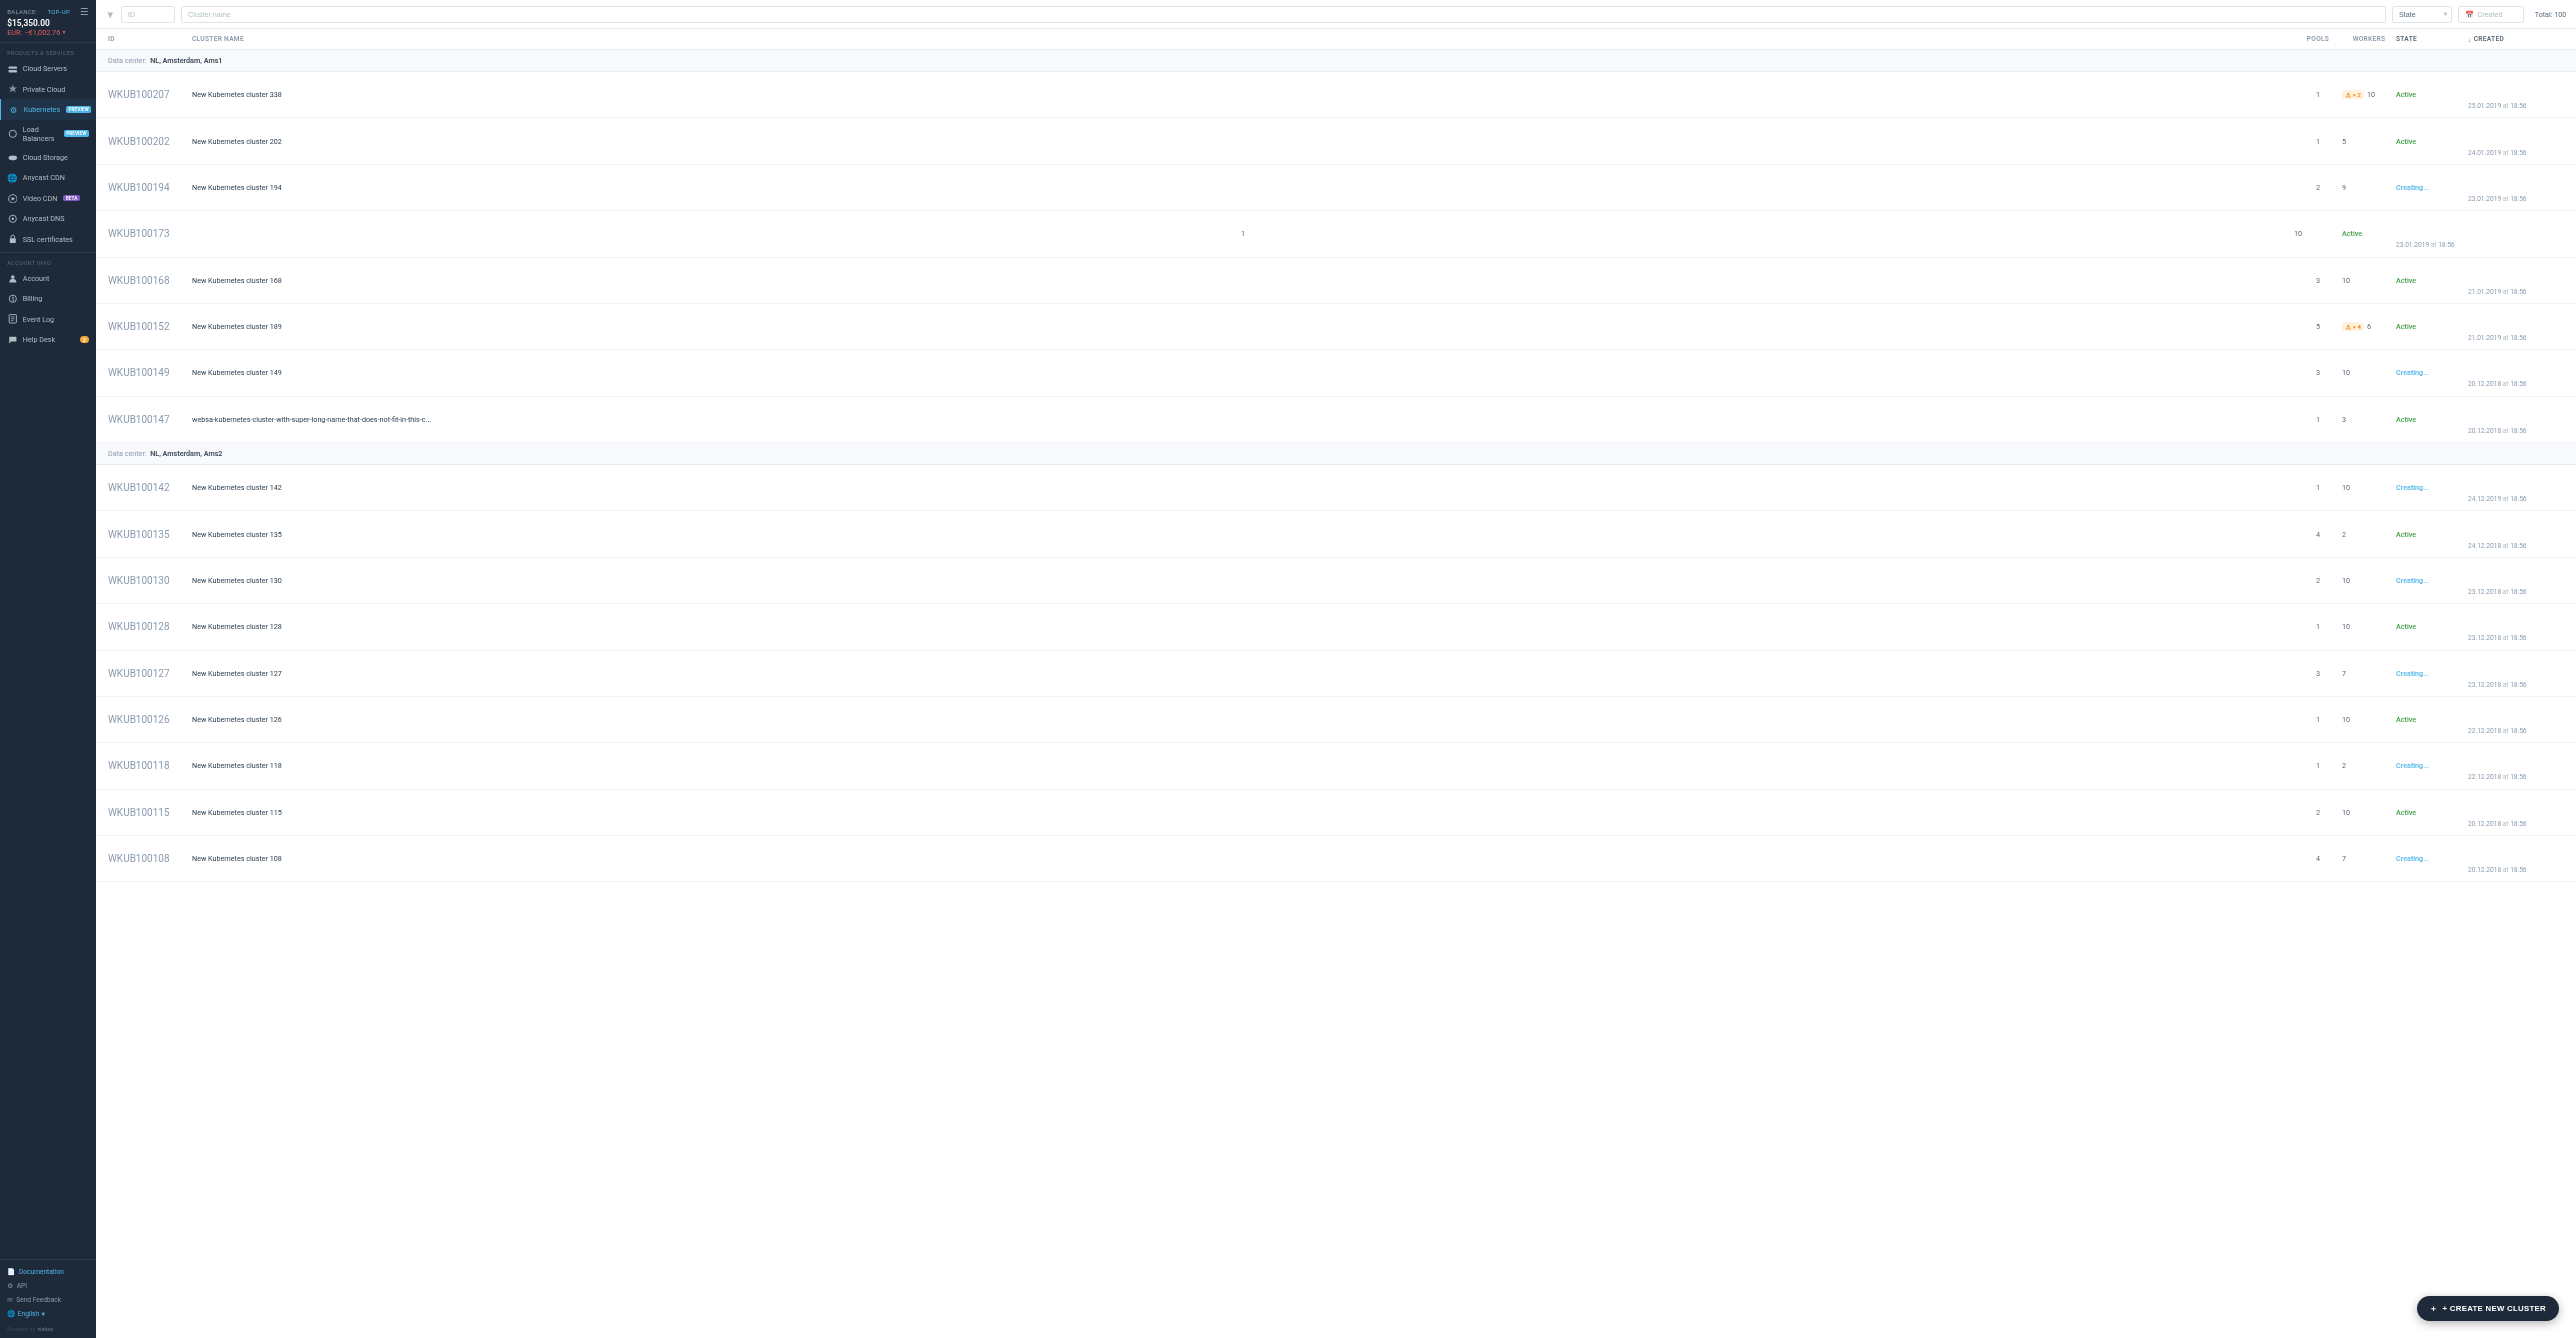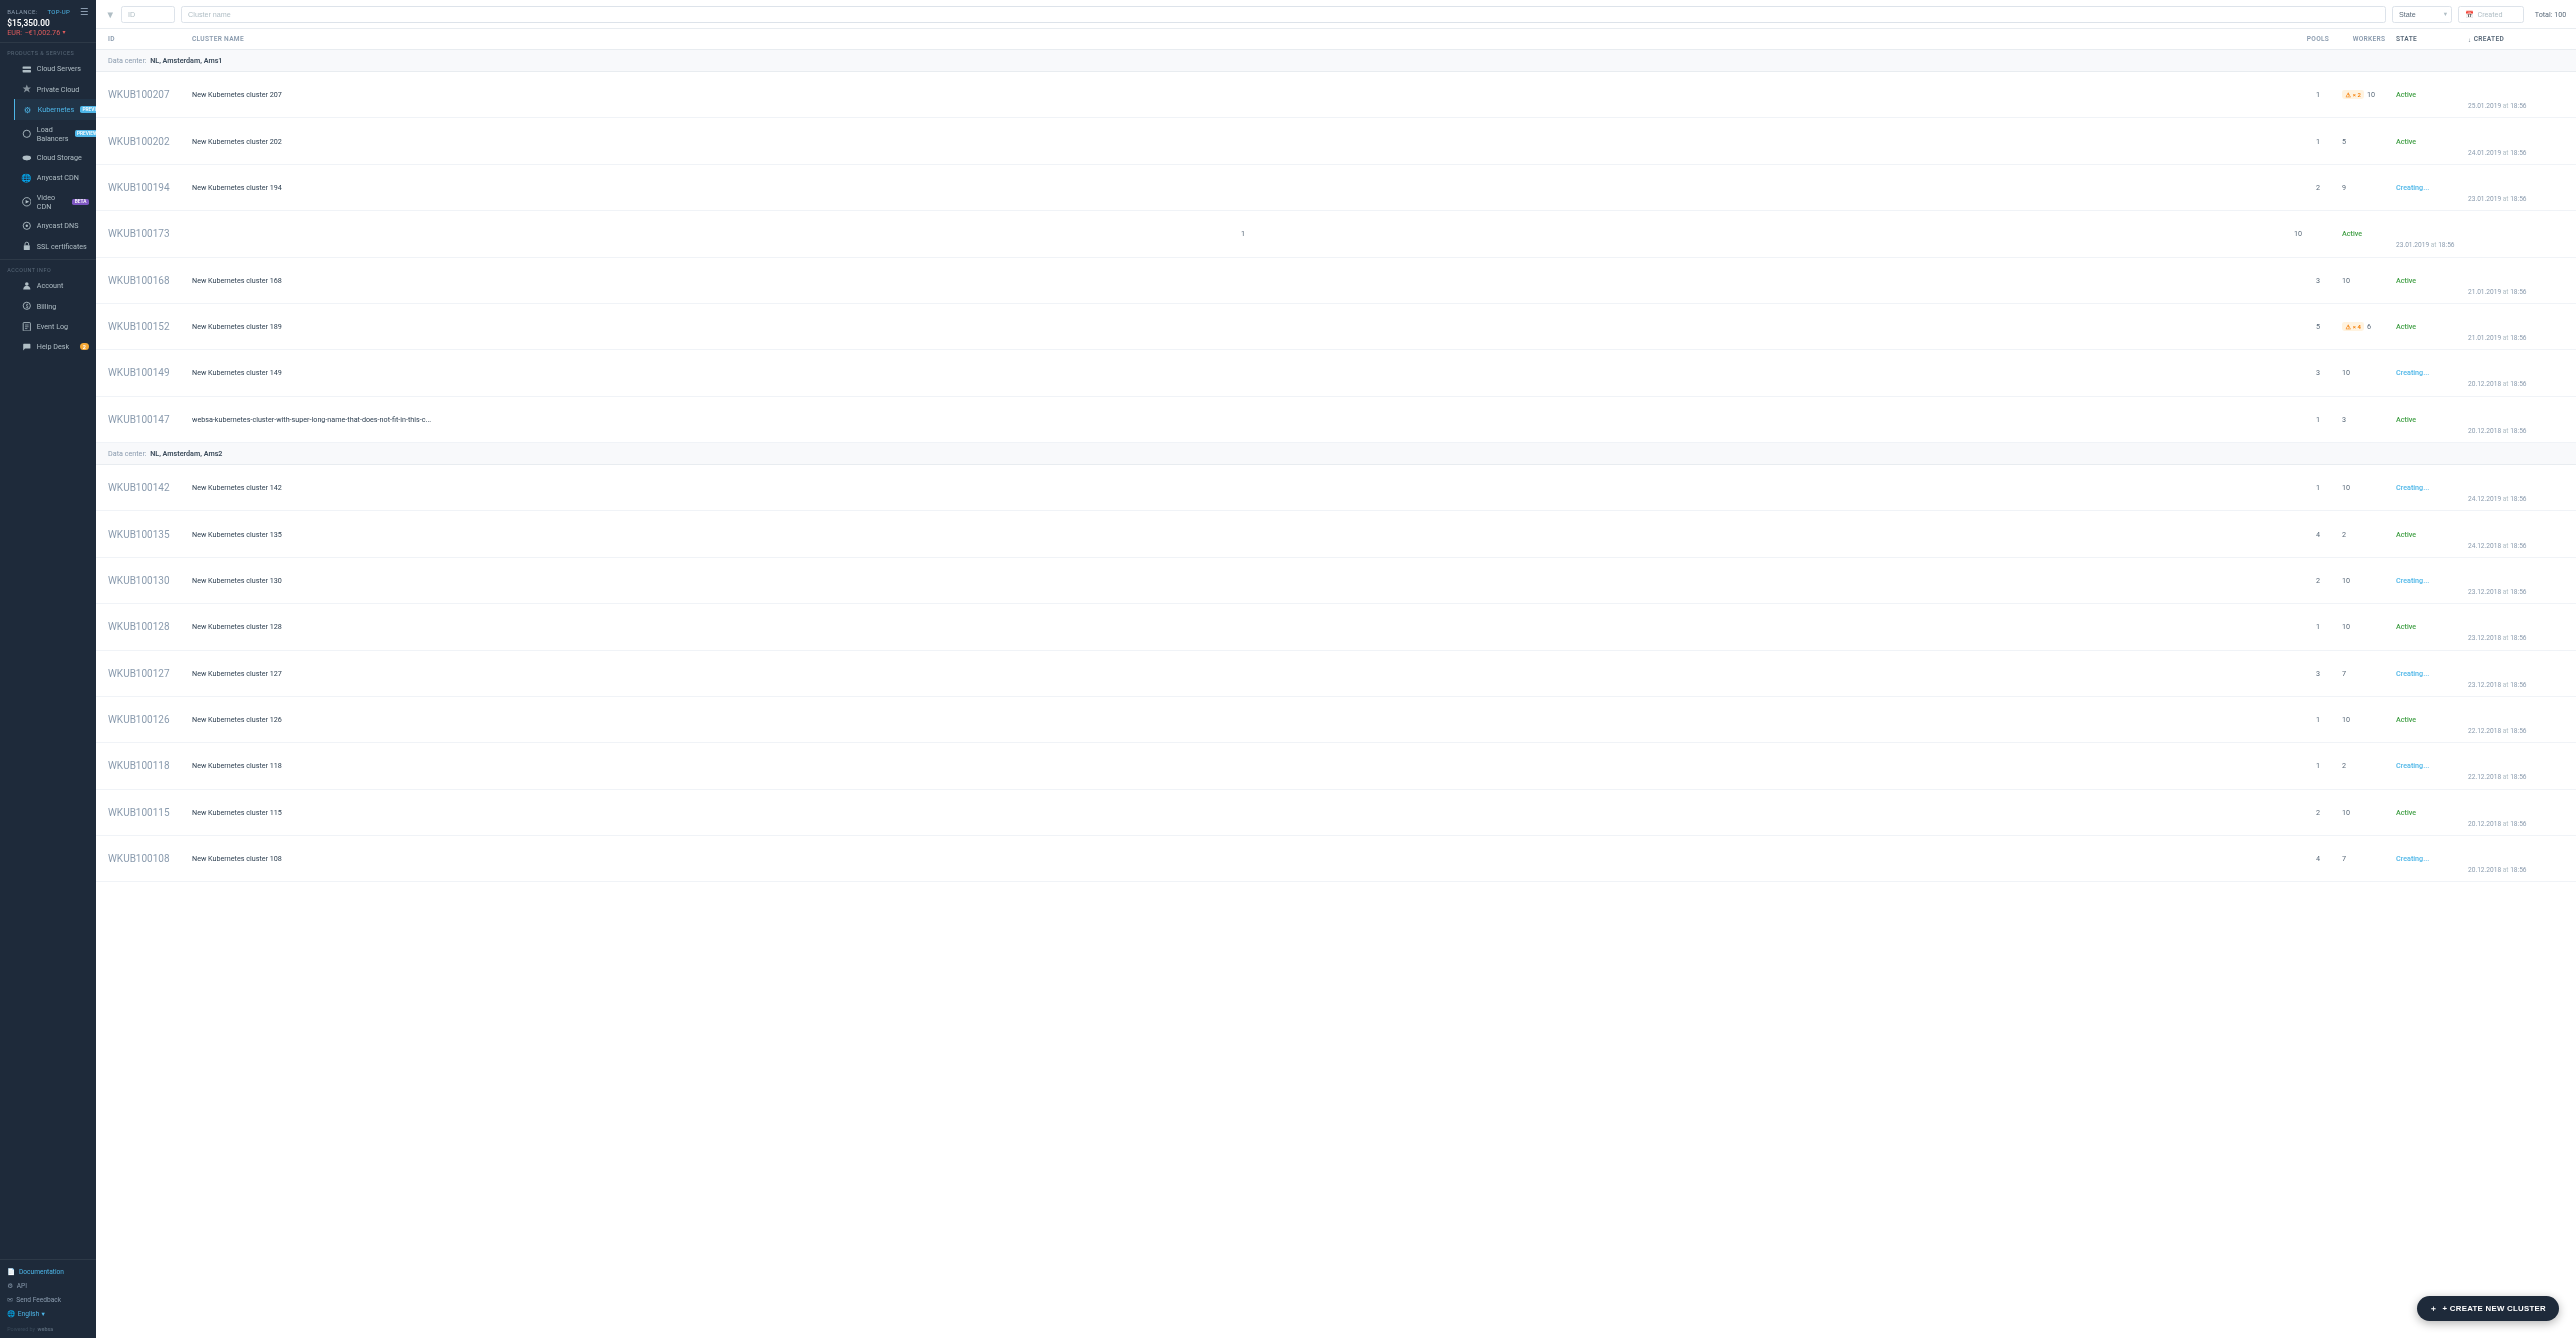--- a/index.html
+++ b/index.html
@@ -64,21 +64,20 @@
     .nav-item {
       display: flex;
       align-items: center;
       gap: 4.8px;
       padding: 4.8px 7.2px;
       color: #b0bec5;
       cursor: pointer;
       position: relative;
       transition: background 0.15s;
       text-decoration: none;
-      margin-left: 14px;
     }
     .nav-item.active { color: #4db6e8; background: rgba(77,182,232,0.08); border-left: 1.8px solid #4db6e8; }
     .nav-item .icon { width: 10.8px; height: 10.8px; display: flex; align-items: center; justify-content: center; font-size: 8.4px; flex-shrink: 0; }
     .nav-item .label { font-size: 7.2px; }
     .badge-preview {
       background: #4db6e8;
       color: #fff;
       font-size: 4.8px;
       padding: 0.6px 2.4px;
       border-radius: 1.8px;
@@ -511,21 +510,21 @@
       </div>
     </div>
 
     <div class="datacenter-header">
       <span>Data center:</span>
       <span class="dc-name">NL, Amsterdam, Ams1</span>
     </div>
 
     <div class="table-row">
       <span class="cell cell-id">WKUB100207</span>
-      <span class="cell cell-name">New Kubernetes cluster 207</span>
+      <span class="cell cell-name">New Kubernetes cluster 338</span>
       <span class="cell cell-pools">1</span>
       <div class="cell cell-workers">
         <span class="warning-badge">
           <span>⚠</span>
           <span>× 2</span>
         </span>
         <span>10</span>
       </div>
       <span class="cell state-active">Active</span>
       <span class="cell cell-created">

